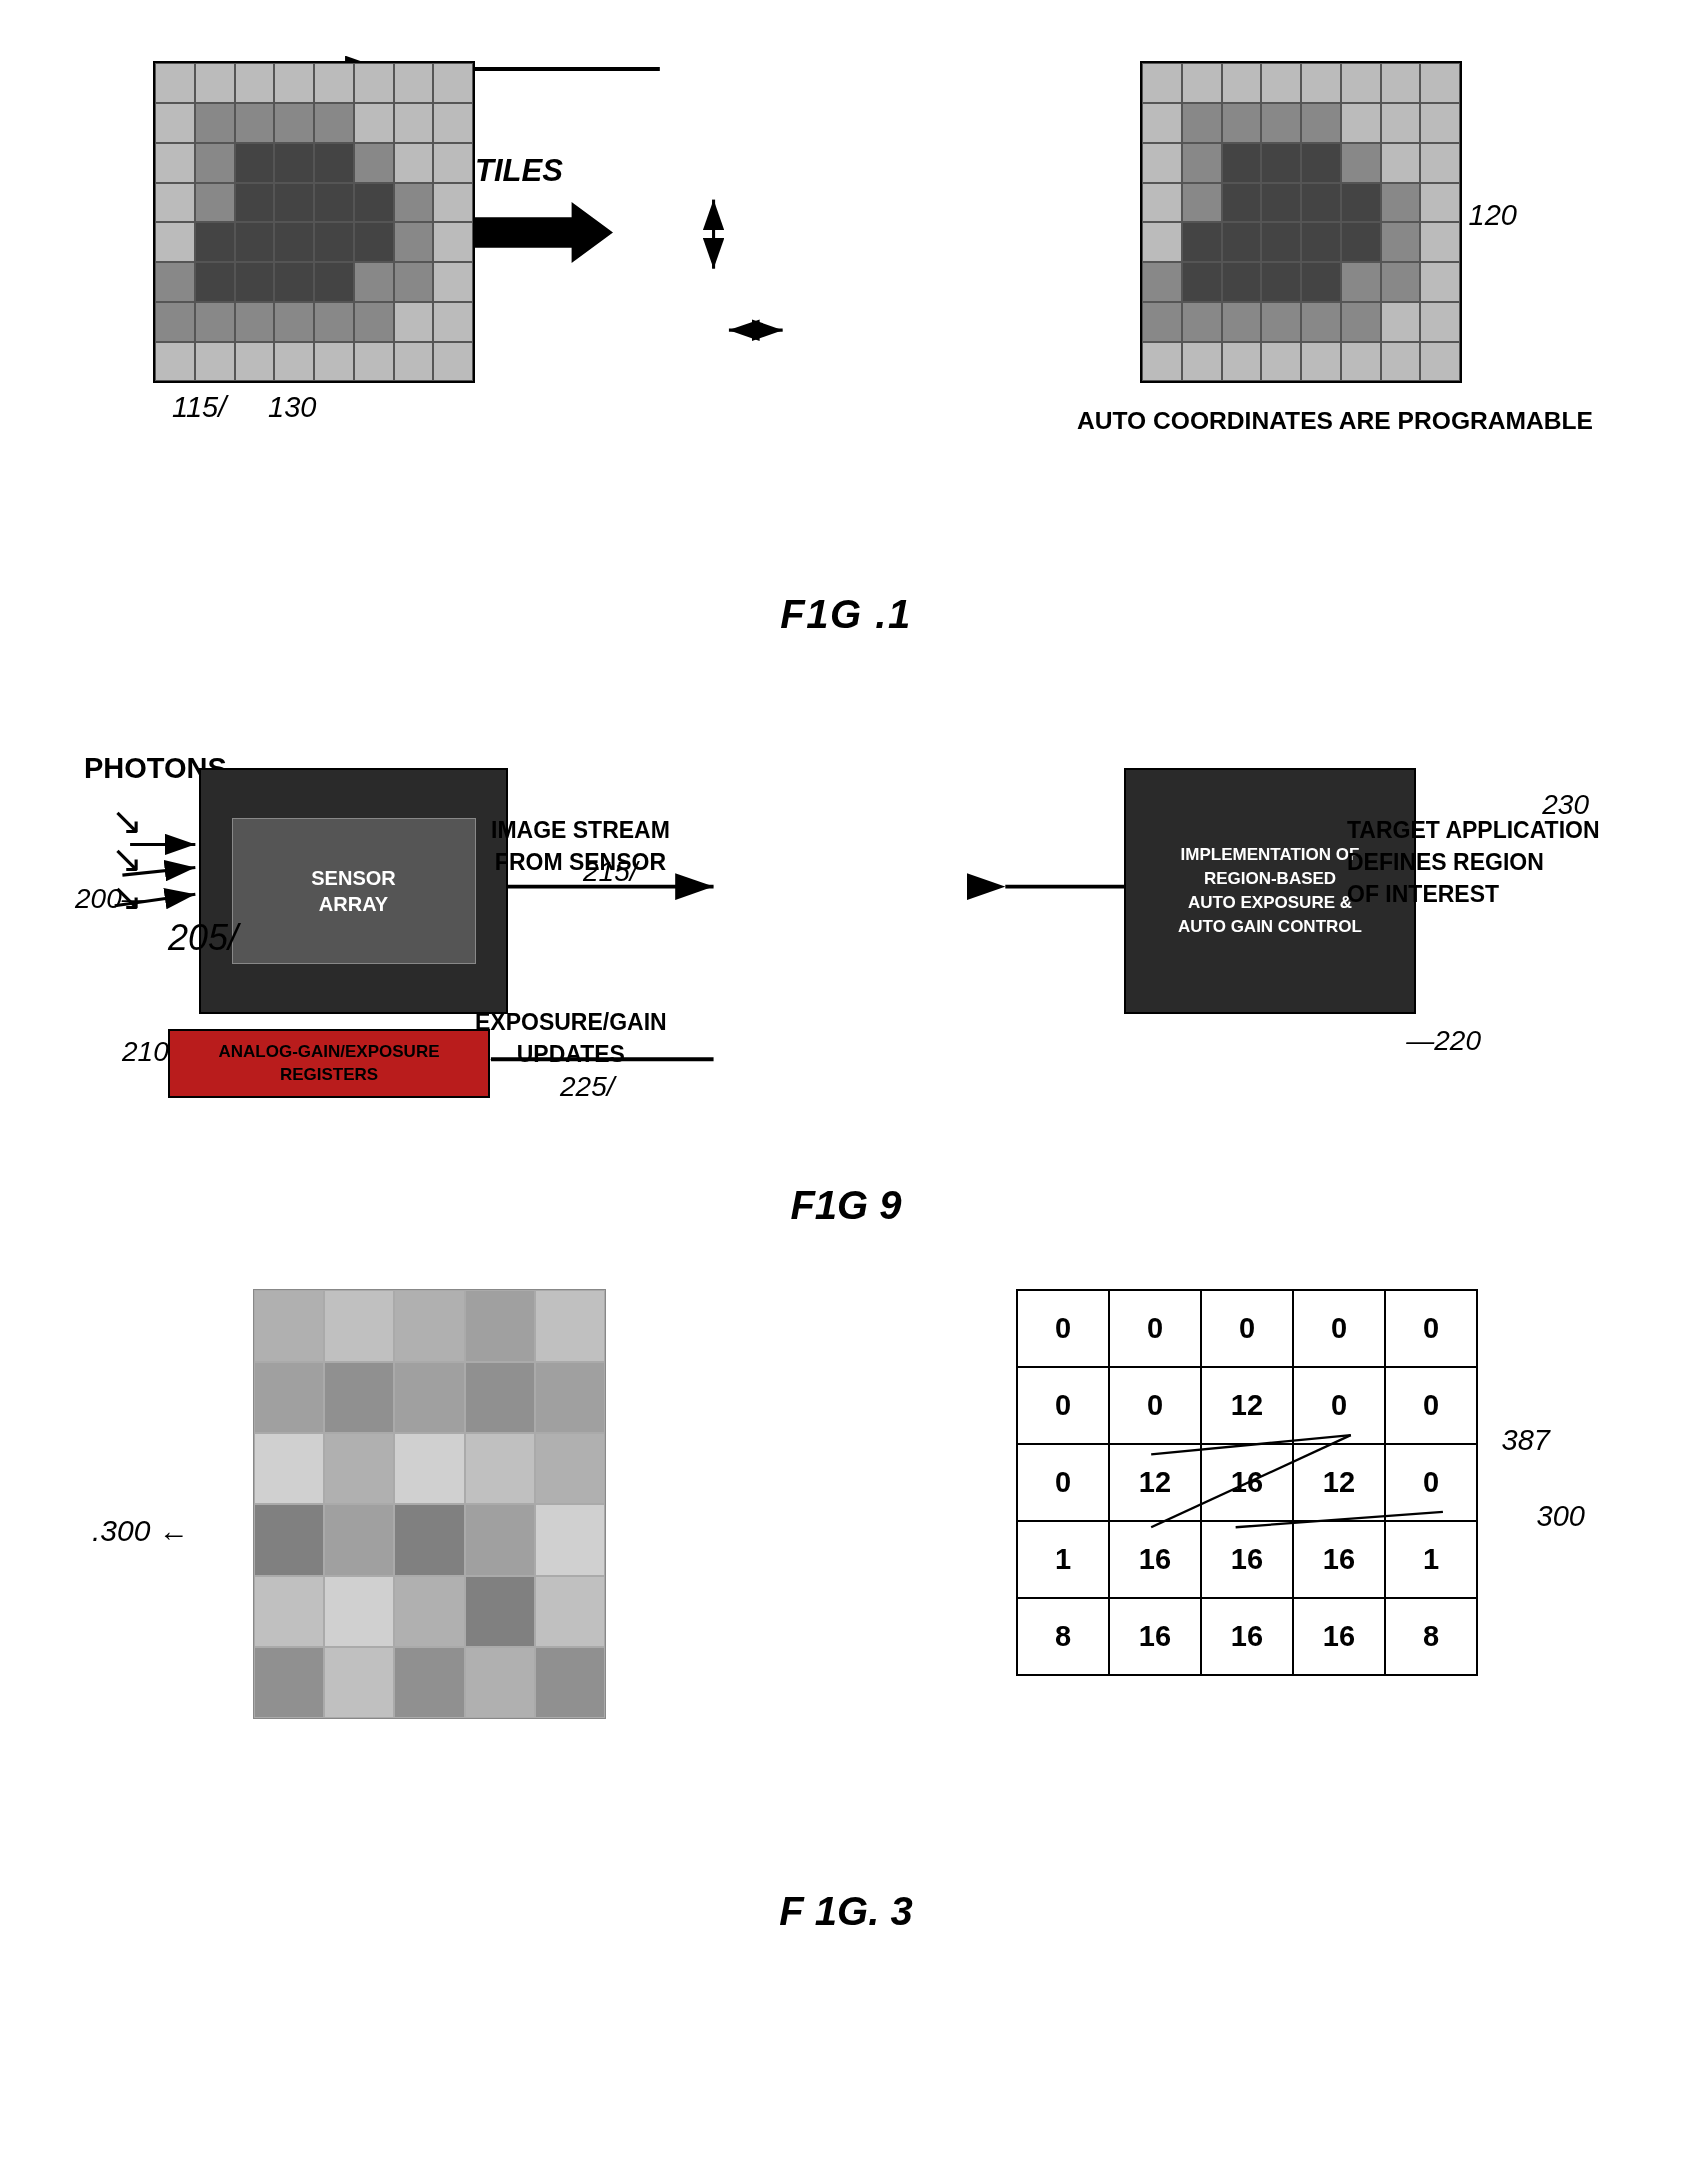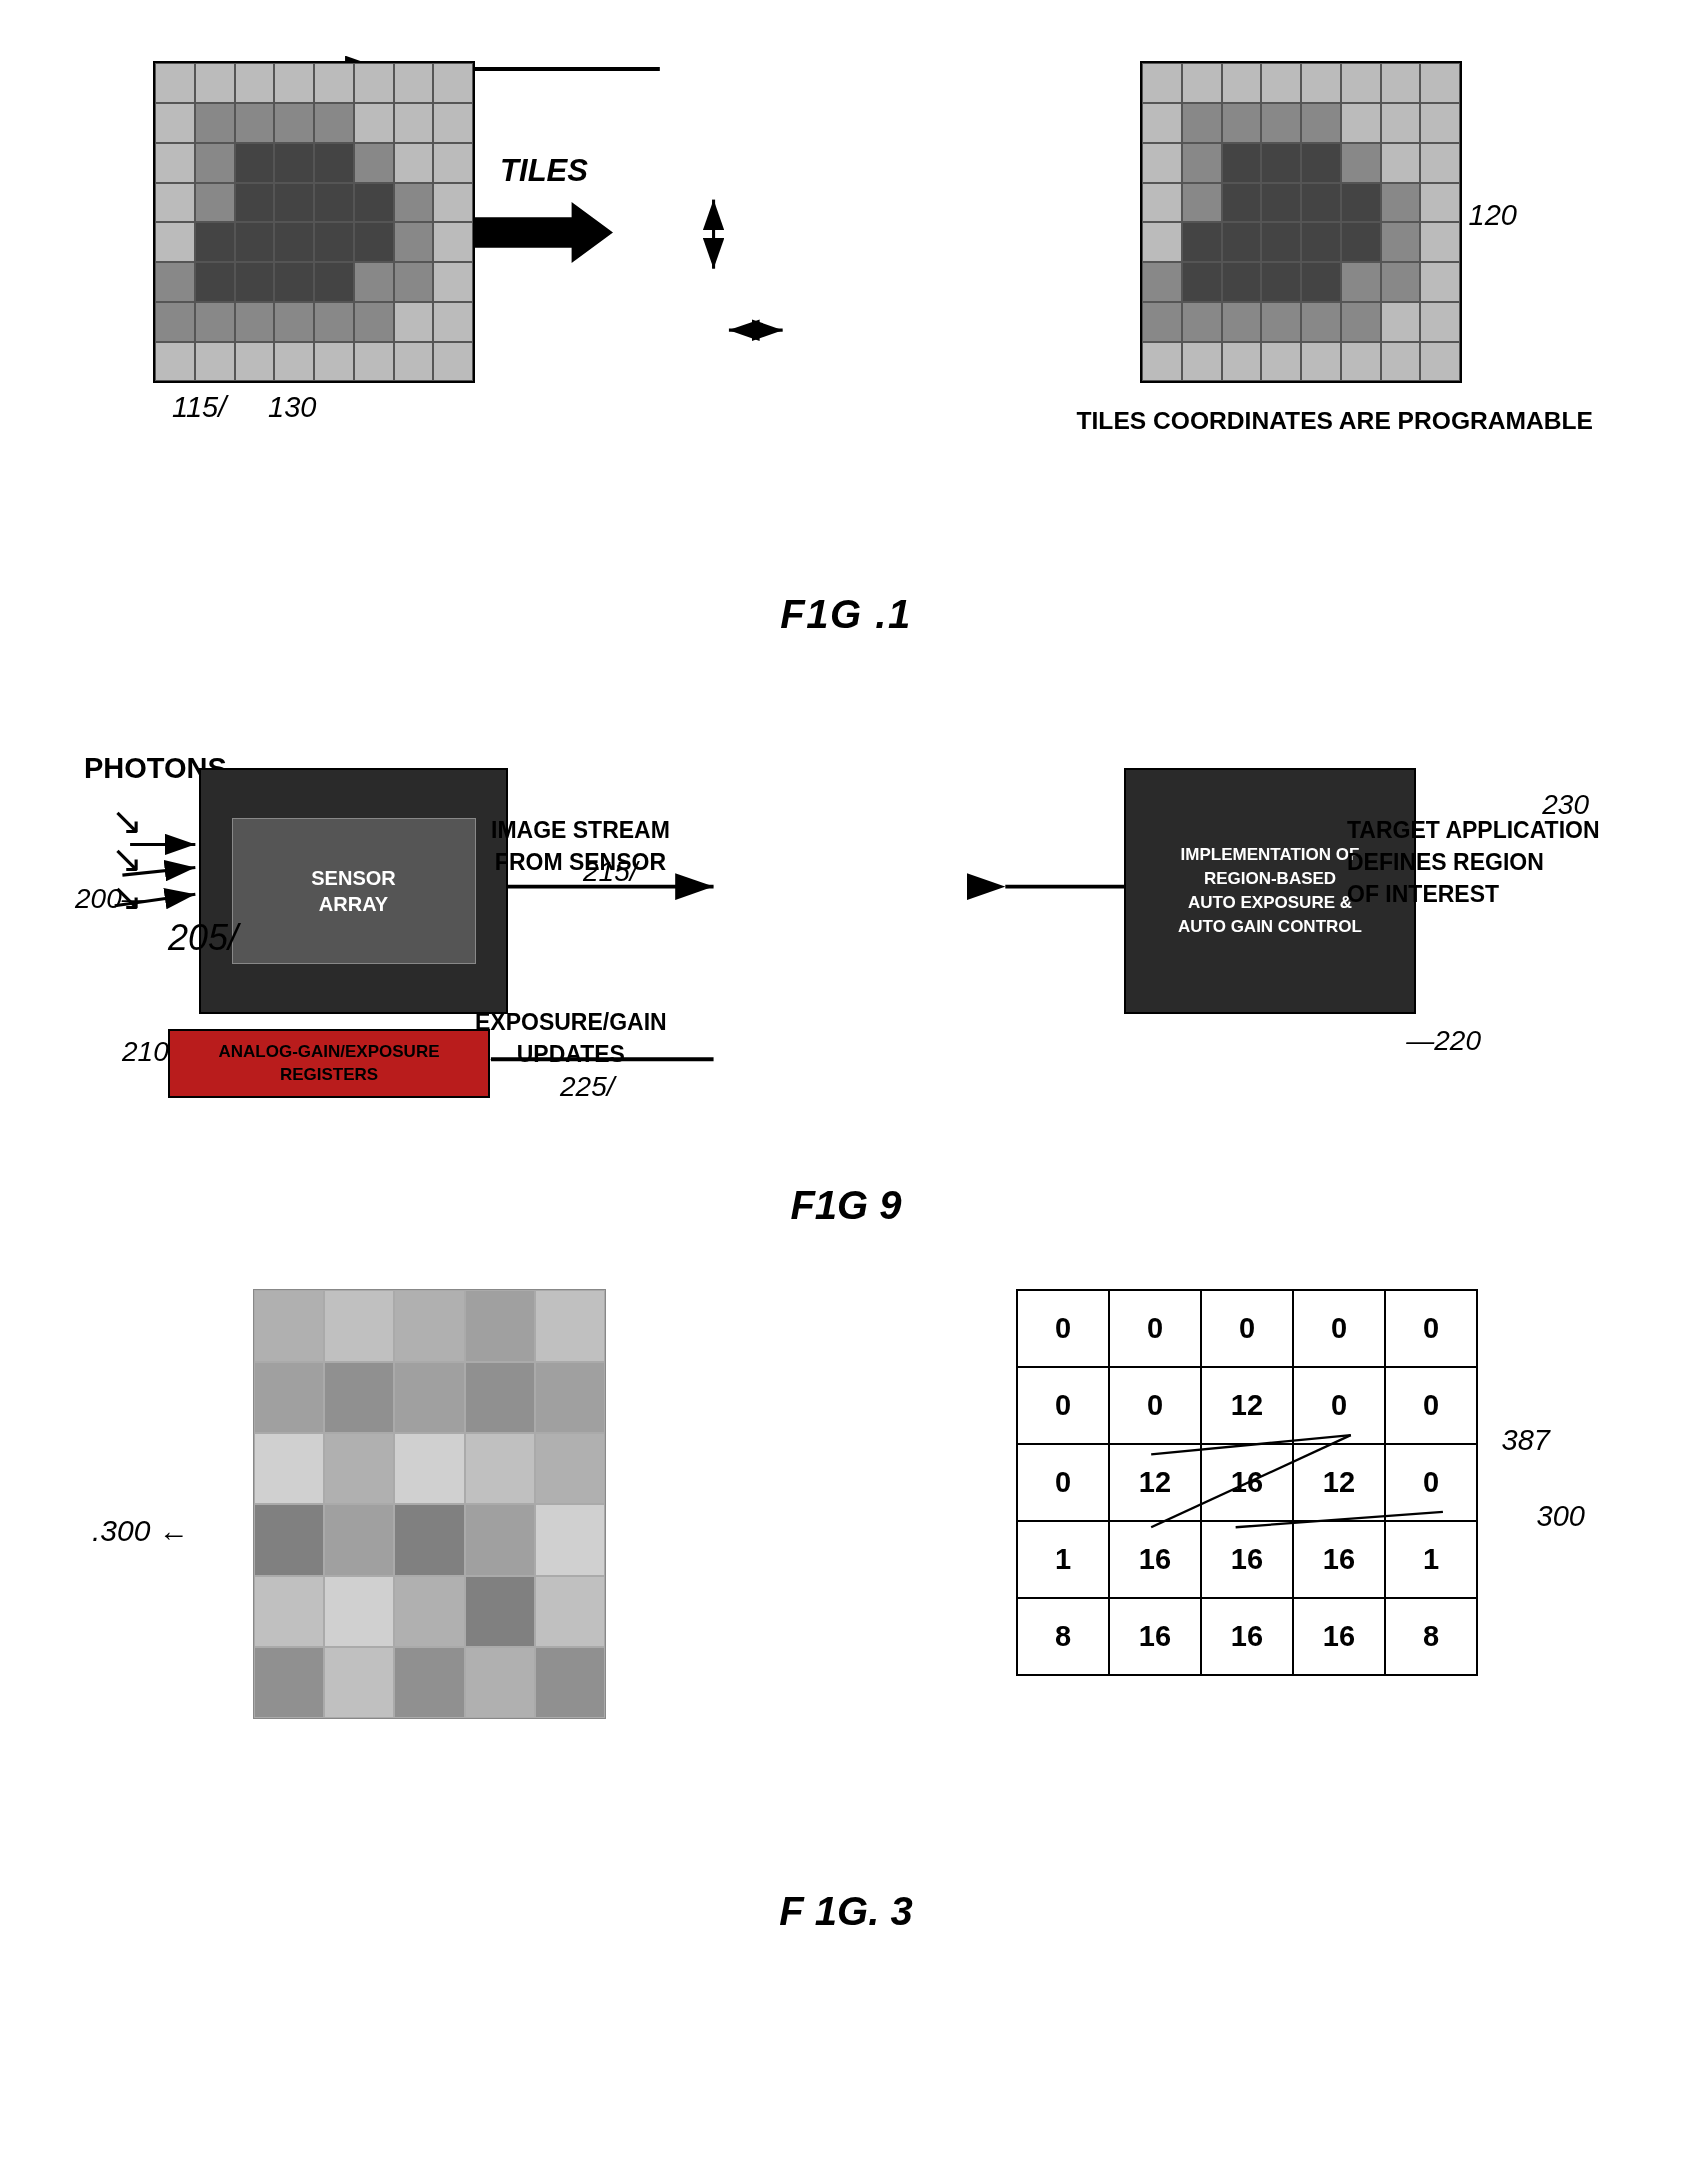--- a/index.html
+++ b/index.html
@@ -82,21 +82,21 @@
       background: #bbb;
     }
 
     
     .arrow-section {
       position: absolute;
       left: 414px;
       top: 107px;
       display: flex;
       flex-direction: column;
-      align-items: center;
+      align-items: flex-start;
       gap: 13px;
     }
 
     .tiles-label {
       font-size: 31px;
       font-weight: bold;
       font-style: italic;
     }
 
     .big-arrow {
@@ -578,21 +578,21 @@
           <div class="grid-cell light"></div>
           <div class="grid-cell light"></div>
           <div class="grid-cell light"></div>
           <div class="grid-cell light"></div>
       </div>
     </div>
 
     <div class="label-115">115/</div>
     <div class="label-110">130</div>
     <div class="annotation-120">120</div>
-    <div class="grid-coords-text">TILES COORDINATES ARE PROGRAMABLE</div>
+    <div class="grid-coords-text">AUTO COORDINATES ARE PROGRAMABLE</div>
 
     <div style="position:absolute; bottom: 7.7px; width:100%; text-align:center;">
       <div class="fig1-label">F1G .1</div>
     </div>
   </div>
 
   <div class="fig2-section section-wrapper">
     <svg class="svg-overlay" viewBox="0 0 2045 700" preserveAspectRatio="none">
       <defs>
         <marker id="arr2" markerWidth="10" markerHeight="7" refX="10" refY="3.5" orient="auto">

